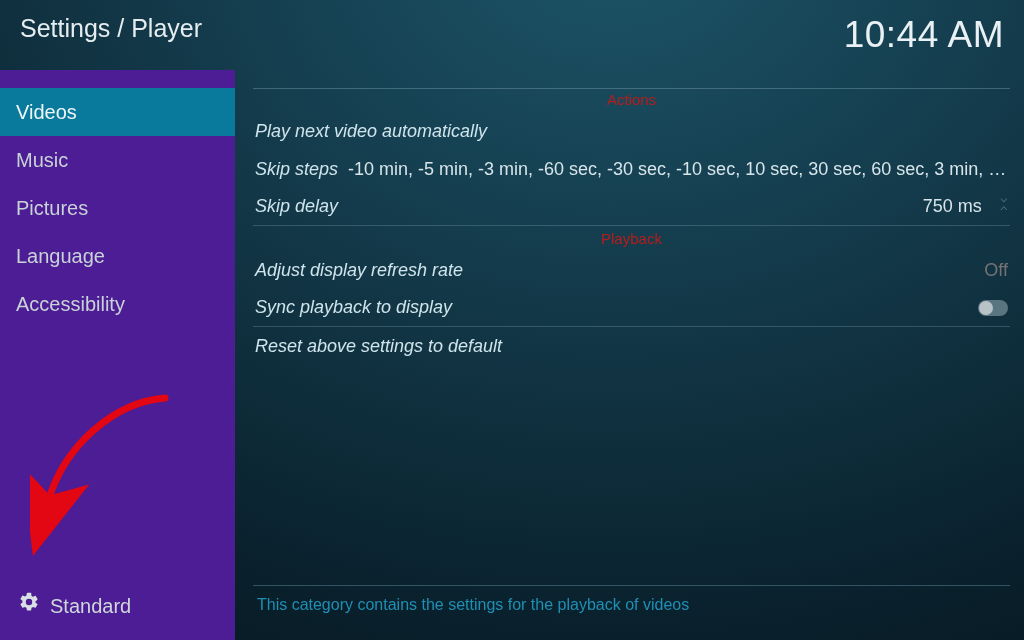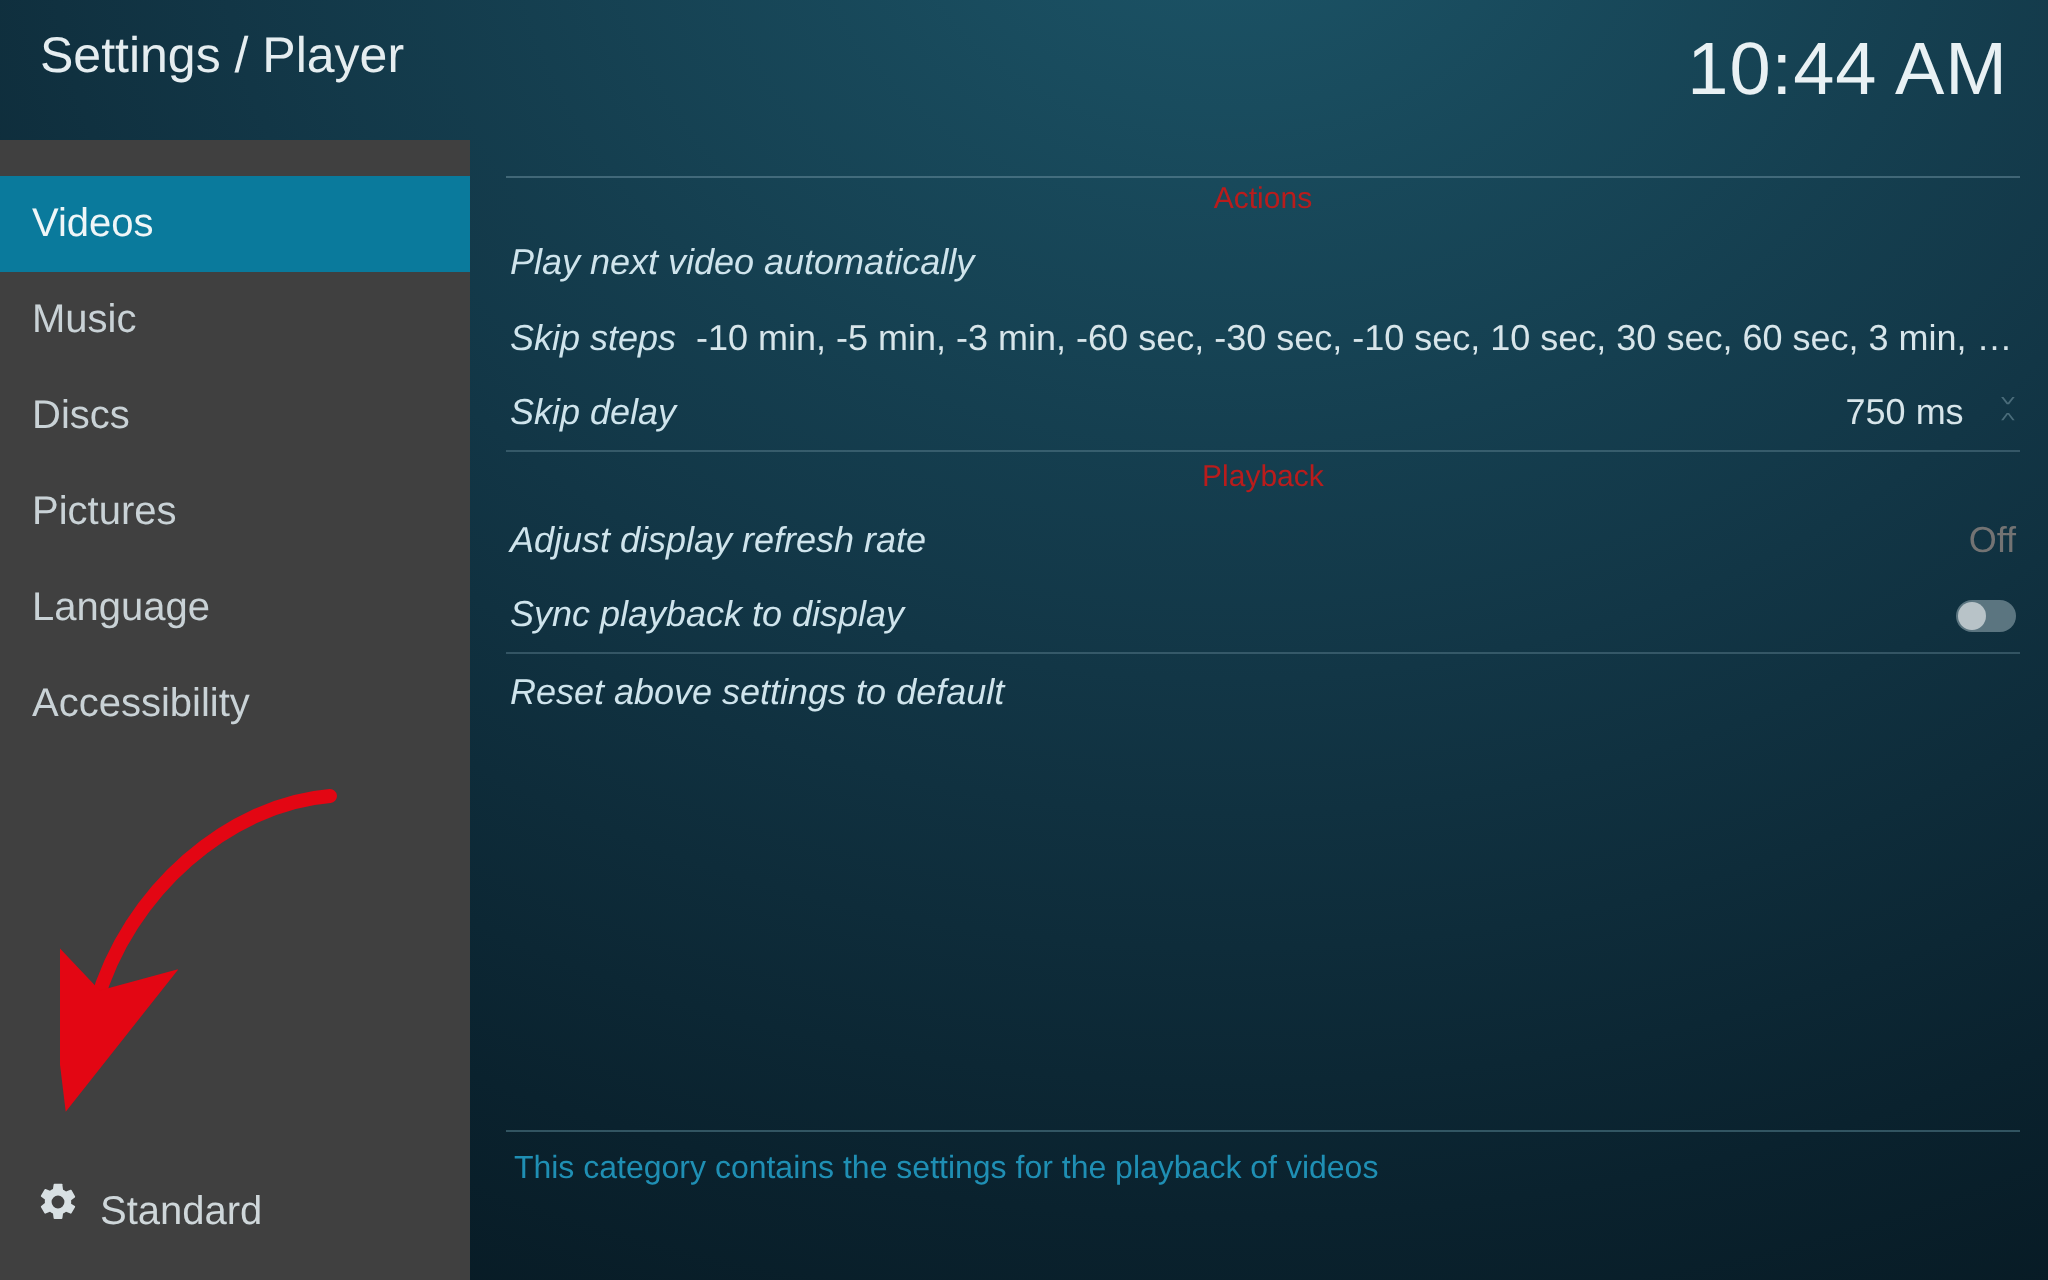--- a/index.html
+++ b/index.html
@@ -16,21 +16,21 @@
     align-items: flex-start;
     padding: 14px 20px 22px 20px;
   }
   .breadcrumb { font-size: 25px; font-weight: 300; color: #e5edf0; }
   .clock { font-size: 37px; font-weight: 300; color: #e9f1f4; letter-spacing: 0.5px; }
 
   
   .layout { display: flex; position: absolute; top: 70px; left: 0; right: 0; bottom: 0; }
 
   
-  .sidebar { width: 240px; background: #404040; display: flex; flex-direction: column; }
+  .sidebar { width: 240px; background: #4c1d95; display: flex; flex-direction: column; }
   .sidebar .mask-above { height: 18px; background: transparent; }
   .sidebar-item {
     height: 48px; display: flex; align-items: center; padding: 0 16px;
     font-size: 20px; color: #c9d2d6; cursor: pointer;
   }
   .sidebar-item.active { background: #0a7a9c; color: #eef6f8; }
   .sidebar-spacer { flex: 1; }
   .level-btn {
     display: flex; align-items: flex-end; gap: 10px; padding: 12px 16px 22px 18px;
     font-size: 20px; color: #cfd7da; cursor: pointer;
@@ -67,21 +67,21 @@
   .toggle::after {
     content: ''; position: absolute; width: 14px; height: 14px; border-radius: 50%;
     background: #b8c3c8; top: 1px; left: 1px;
   }
 
   .section-gap { height: 2px; }
 
   
   .footer {
     border-top: 1px solid rgba(90,135,150,0.5);
-    padding: 10px 4px 46px 4px;
+    padding: 10px 4px 26px 4px;
     color: #1f8fb4; font-size: 16px;
   }
 
   
   .annotation-arrow {
     position: absolute; left: 30px; top: 390px; width: 170px; height: 170px; pointer-events: none;
   }
 </style>
 </head>
 <body>
@@ -93,23 +93,20 @@
 
 <div class="layout">
 
   <div class="sidebar">
     <div class="mask-above"></div>
     <div class="sidebar-item active">
       <span>Videos</span>
     </div>
     <div class="sidebar-item">
       <span>Music</span>
-    </div>
-    <div class="sidebar-item">
-      <span>Discs</span>
     </div>
     <div class="sidebar-item">
       <span>Pictures</span>
     </div>
     <div class="sidebar-item">
       <span>Language</span>
     </div>
     <div class="sidebar-item">
       <span>Accessibility</span>
     </div>

